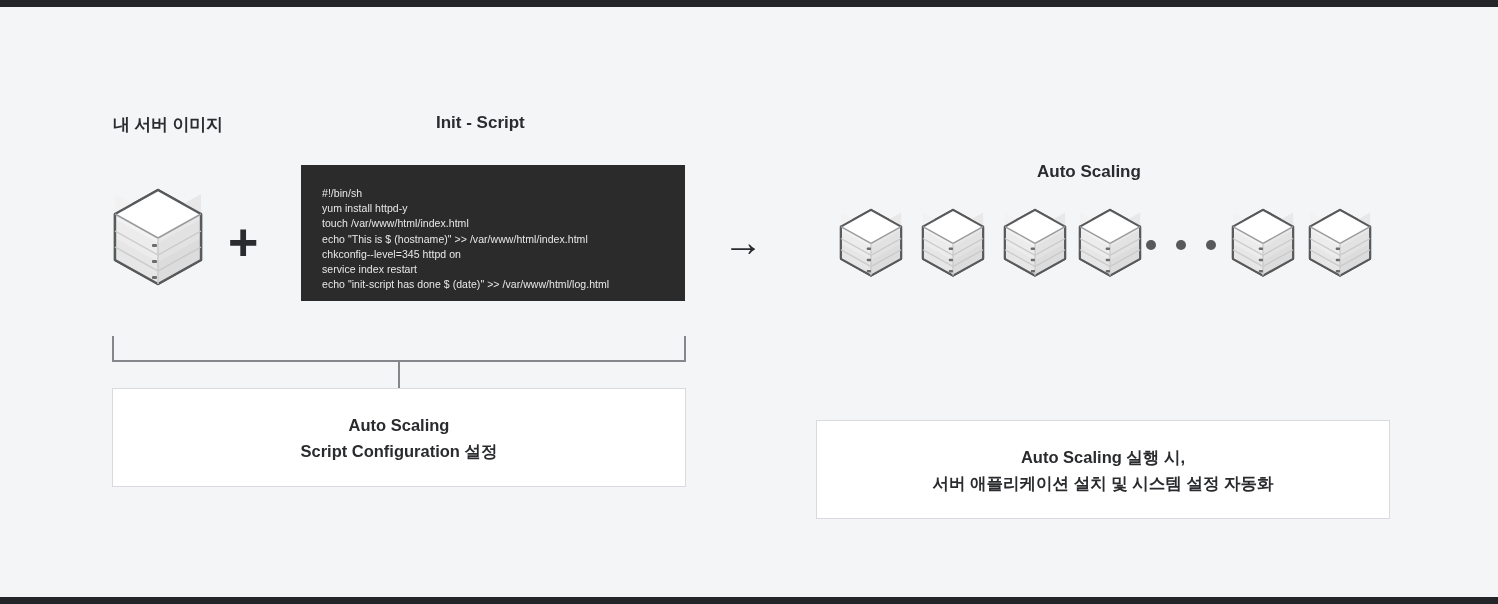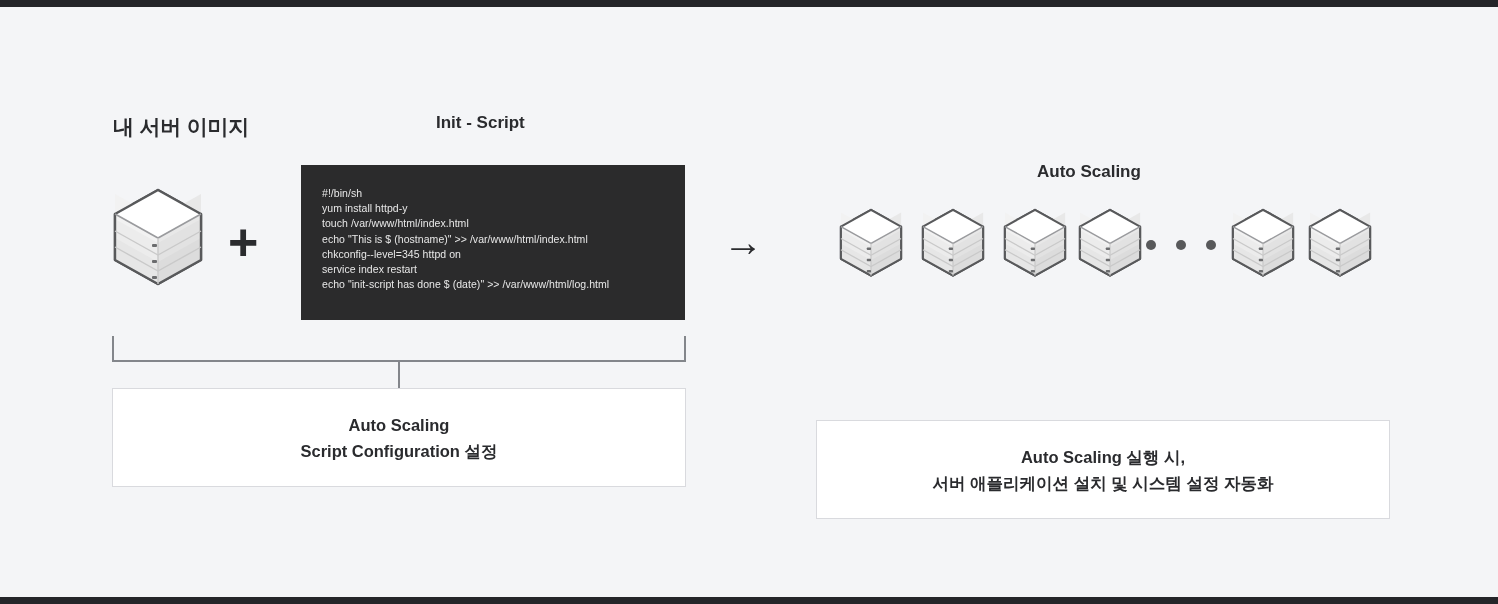--- a/index.html
+++ b/index.html
@@ -20,21 +20,21 @@
 
   .canvas { position: absolute; left: 0; top: 0; width: 1498px; height: 604px; }
 
   
   .heading {
     position: absolute;
     font-weight: bold;
     color: #2a2b2e;
     white-space: nowrap;
   }
-  #h-my-server  { left: 113px;  top: 113px; font-size: 21px; letter-spacing: -0.2px; }
+  #h-my-server  { left: 113px;  top: 113px; font-size: 17px; letter-spacing: -0.2px; }
   #h-init       { left: 436px;  top: 113px; font-size: 17px; }
   #h-autoscale  { left: 1037px; top: 162px; font-size: 17px; }
 
   
   .server { position: absolute; }
   .server svg { display: block; }
 
   
   .glyph {
     position: absolute;
@@ -42,21 +42,21 @@
     line-height: 1;
     font-weight: bold;
   }
   #plus-sign  { left: 228px; top: 216px; font-size: 52px; }
   #arrow-sign { left: 723px; top: 222px; font-size: 40px; }
 
   
   #code-block {
     position: absolute;
     left: 301px; top: 165px;
-    width: 384px; height: 155px;
+    width: 384px; height: 136px;
     background: #2b2b2c;
     padding: 21px 0 16px 21px;
   }
   #code-block .code-line {
     color: #e8e8e8;
     font-family: "Liberation Sans", sans-serif;
     font-size: 10.5px;
     line-height: 15.2px;
     white-space: pre;
     letter-spacing: 0.05px;

